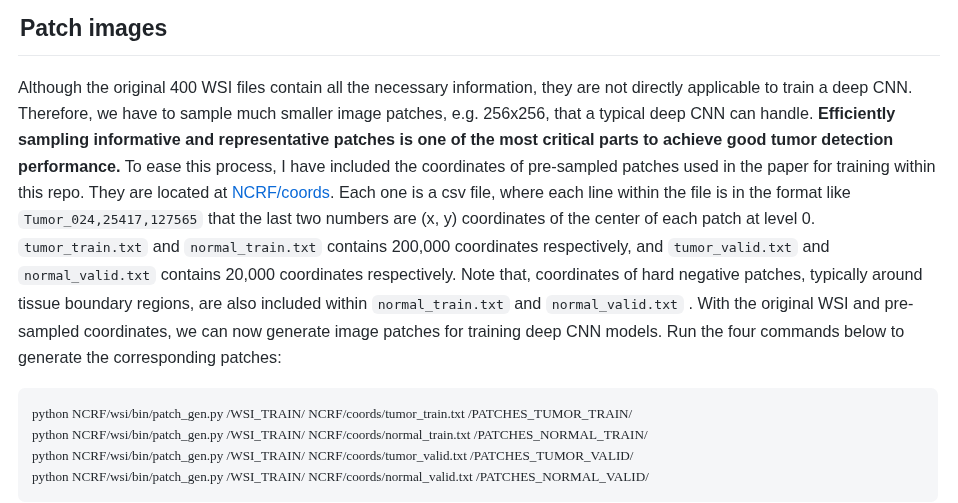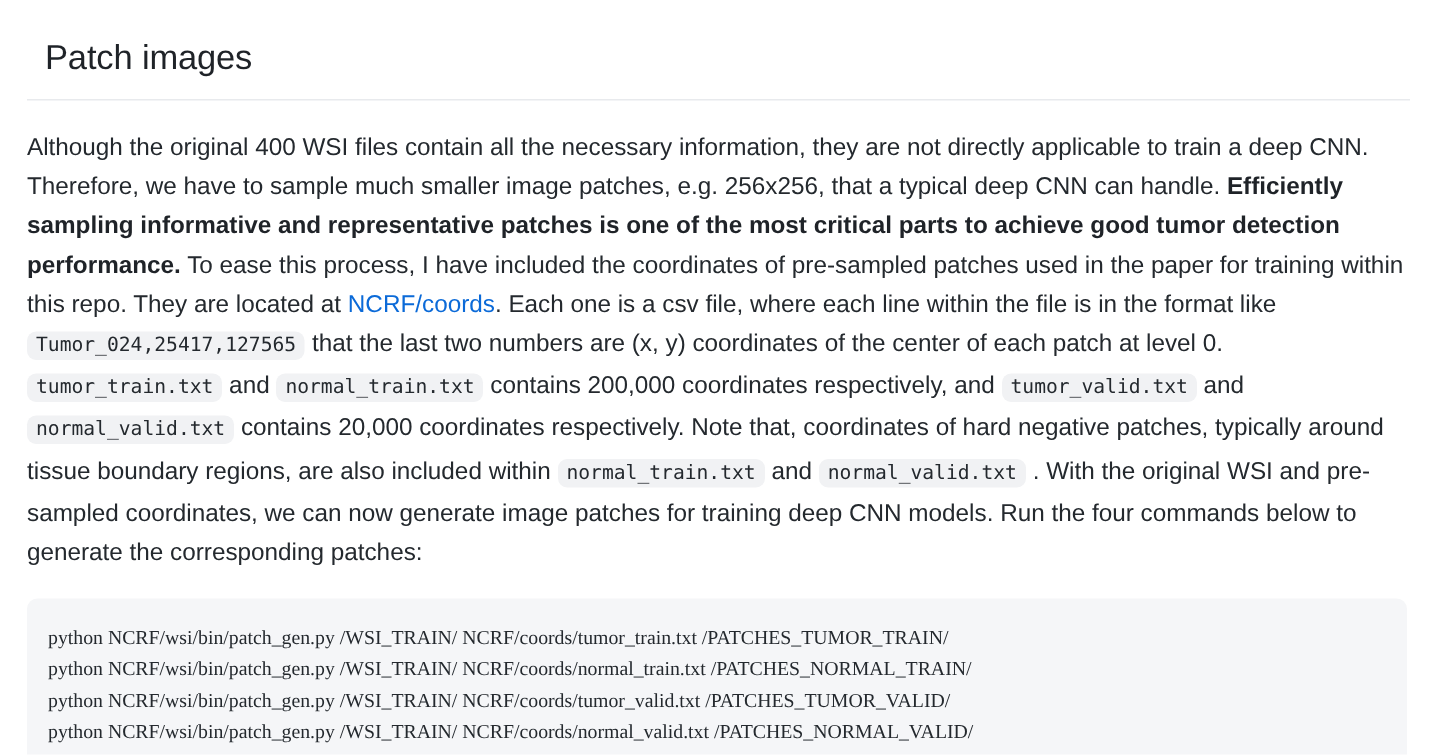--- a/index.html
+++ b/index.html
@@ -17,24 +17,24 @@
   }
 
   .page {
     padding: 0 18px;
     box-sizing: border-box;
   }
 
   
   .section-heading {
     font-size: 23px;
-    font-weight: normal;
+    font-weight: bold;
     color: #1f2328;
     letter-spacing: -0.1px;
-    margin: 12px;
+    margin: 2px;
     padding-top: 12px;
     line-height: 1.3;
   }
   .heading-rule {
     height: 1px;
     background: #e8eaed;
     margin-top: 11px;
     margin-bottom: 0;
     border: 0;
   }

